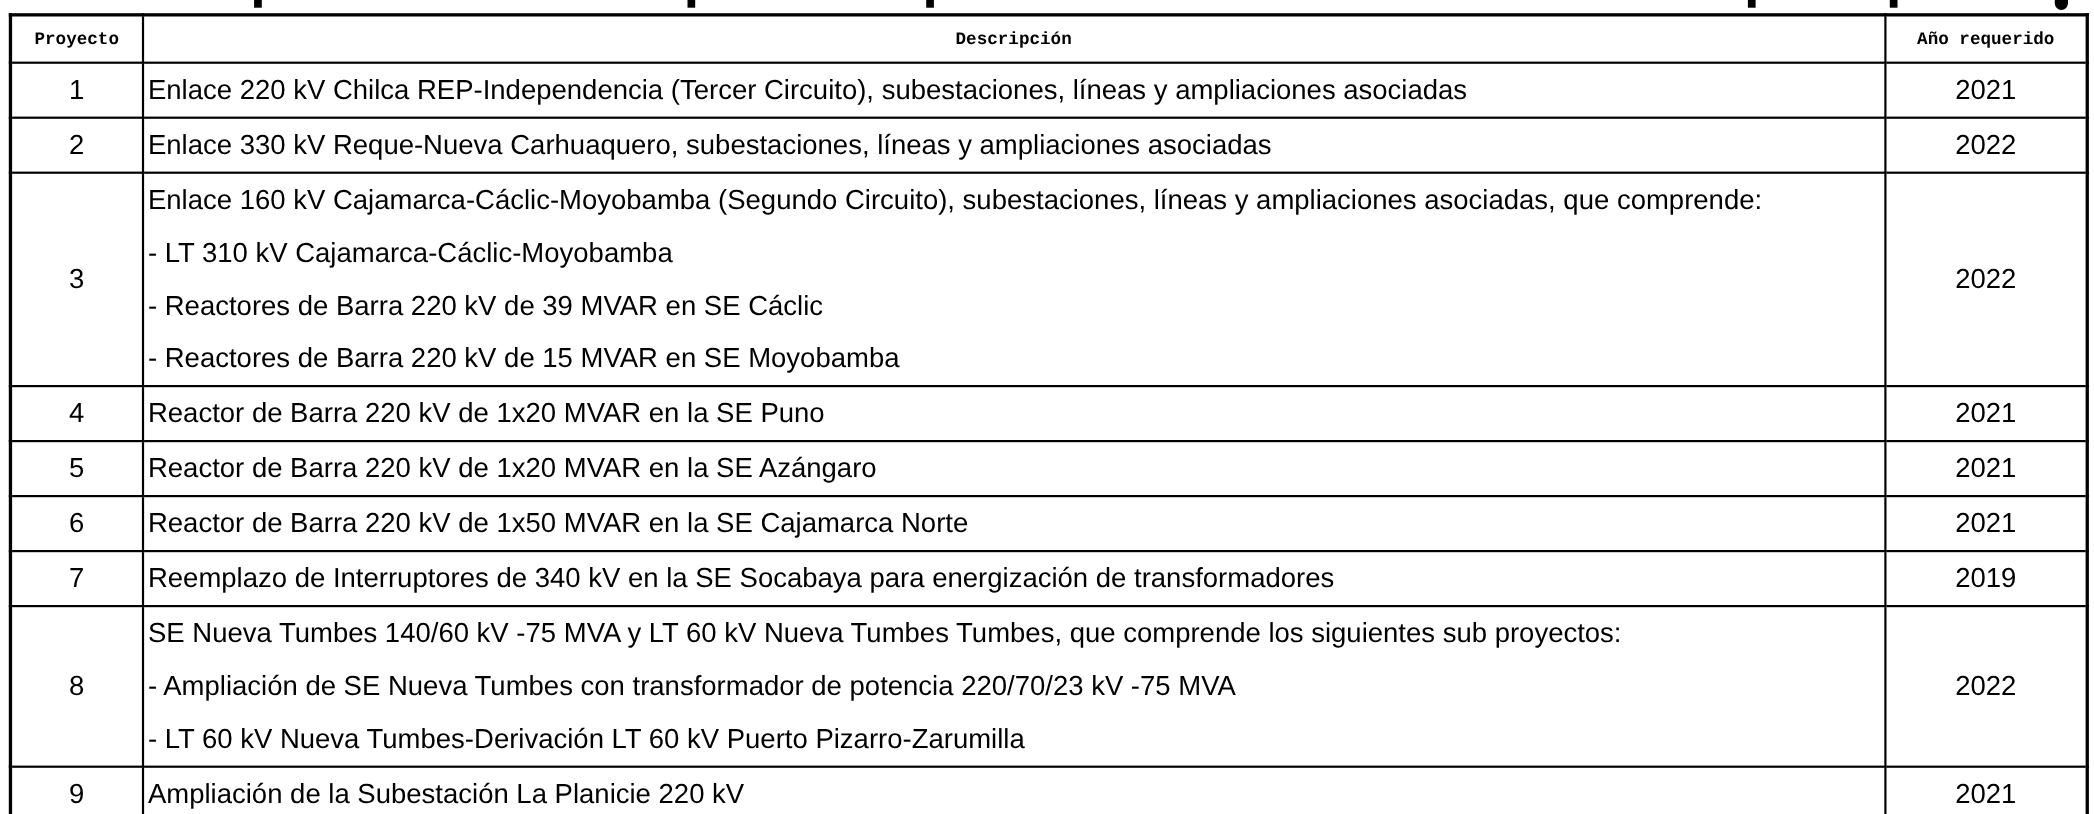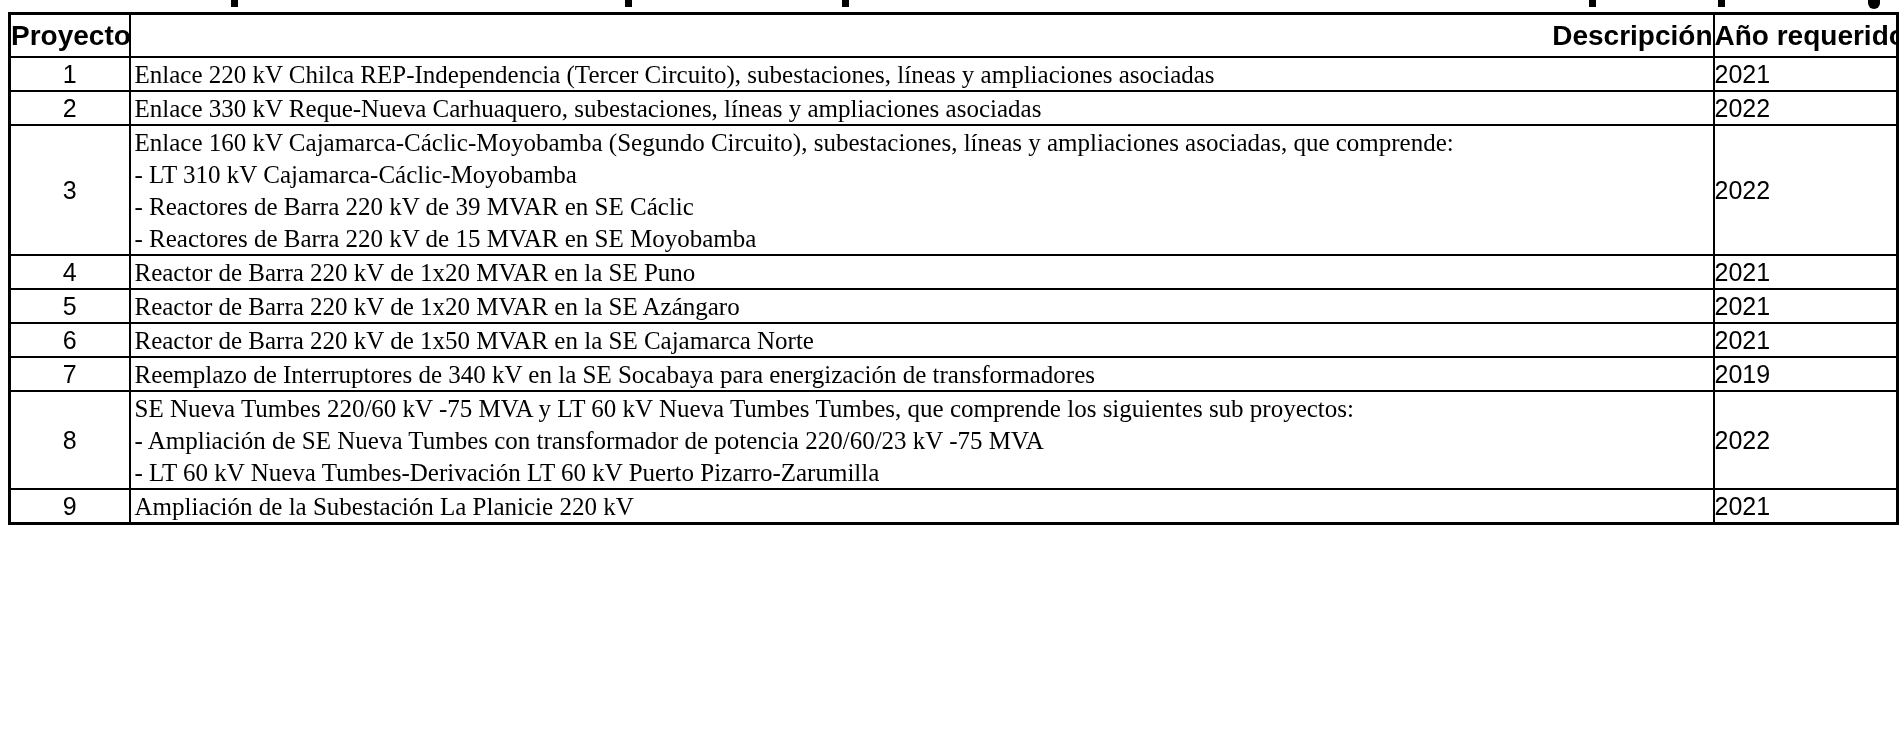--- a/index.html
+++ b/index.html
@@ -46,43 +46,43 @@
     padding: 0;
     vertical-align: middle;
     font-size: 25px;
     line-height: 1;
     overflow: hidden;
   }
 
   table.projects thead th {
     height: 41px;
     font-weight: bold;
-    font-size: 28px;
-    text-align: right;
+    font-size: 16px;
+    text-align: center;
     white-space: nowrap;
+    font-family: Liberation Mono, monospace;
   }
   th.h-num  { text-align: center; }
   th.h-year { text-align: center; letter-spacing: 0px; }
 
   td.num-cell {
     text-align: center;
   }
   td.year-cell {
-    text-align: left;
+    text-align: center;
   }
   td.desc-cell {
     text-align: left;
   }
   .desc-line {
-    height: 32px;
+    height: 48px;
     display: flex;
     align-items: center;
     padding-left: 4px;
     white-space: nowrap;
-    font-family: Liberation Serif, serif;
   }
 </style>
 </head>
 <body>
 
 <div class="remnant" style="left:231px"></div>
 <div class="remnant" style="left:625px"></div>
 <div class="remnant" style="left:842px"></div>
 <div class="remnant" style="left:1589px"></div>
 <div class="remnant" style="left:1718px"></div>
@@ -157,22 +157,22 @@
     <td class="num-cell">7</td>
     <td class="desc-cell">
           <div class="desc-line">Reemplazo de Interruptores de 340 kV en la SE Socabaya para energización de transformadores</div>
         </td>
     <td class="year-cell">2019</td>
   </tr>
 
   <tr>
     <td class="num-cell">8</td>
     <td class="desc-cell">
-          <div class="desc-line">SE Nueva Tumbes 220/60 kV -75 MVA y LT 60 kV Nueva Tumbes Tumbes, que comprende los siguientes sub proyectos:</div>
-          <div class="desc-line">- Ampliación de SE Nueva Tumbes con transformador de potencia 220/60/23 kV -75 MVA</div>
+          <div class="desc-line">SE Nueva Tumbes 140/60 kV -75 MVA y LT 60 kV Nueva Tumbes Tumbes, que comprende los siguientes sub proyectos:</div>
+          <div class="desc-line">- Ampliación de SE Nueva Tumbes con transformador de potencia 220/70/23 kV -75 MVA</div>
           <div class="desc-line">- LT 60 kV Nueva Tumbes-Derivación LT 60 kV Puerto Pizarro-Zarumilla</div>
         </td>
     <td class="year-cell">2022</td>
   </tr>
 
   <tr>
     <td class="num-cell">9</td>
     <td class="desc-cell">
           <div class="desc-line">Ampliación de la Subestación La Planicie 220 kV</div>
         </td>

